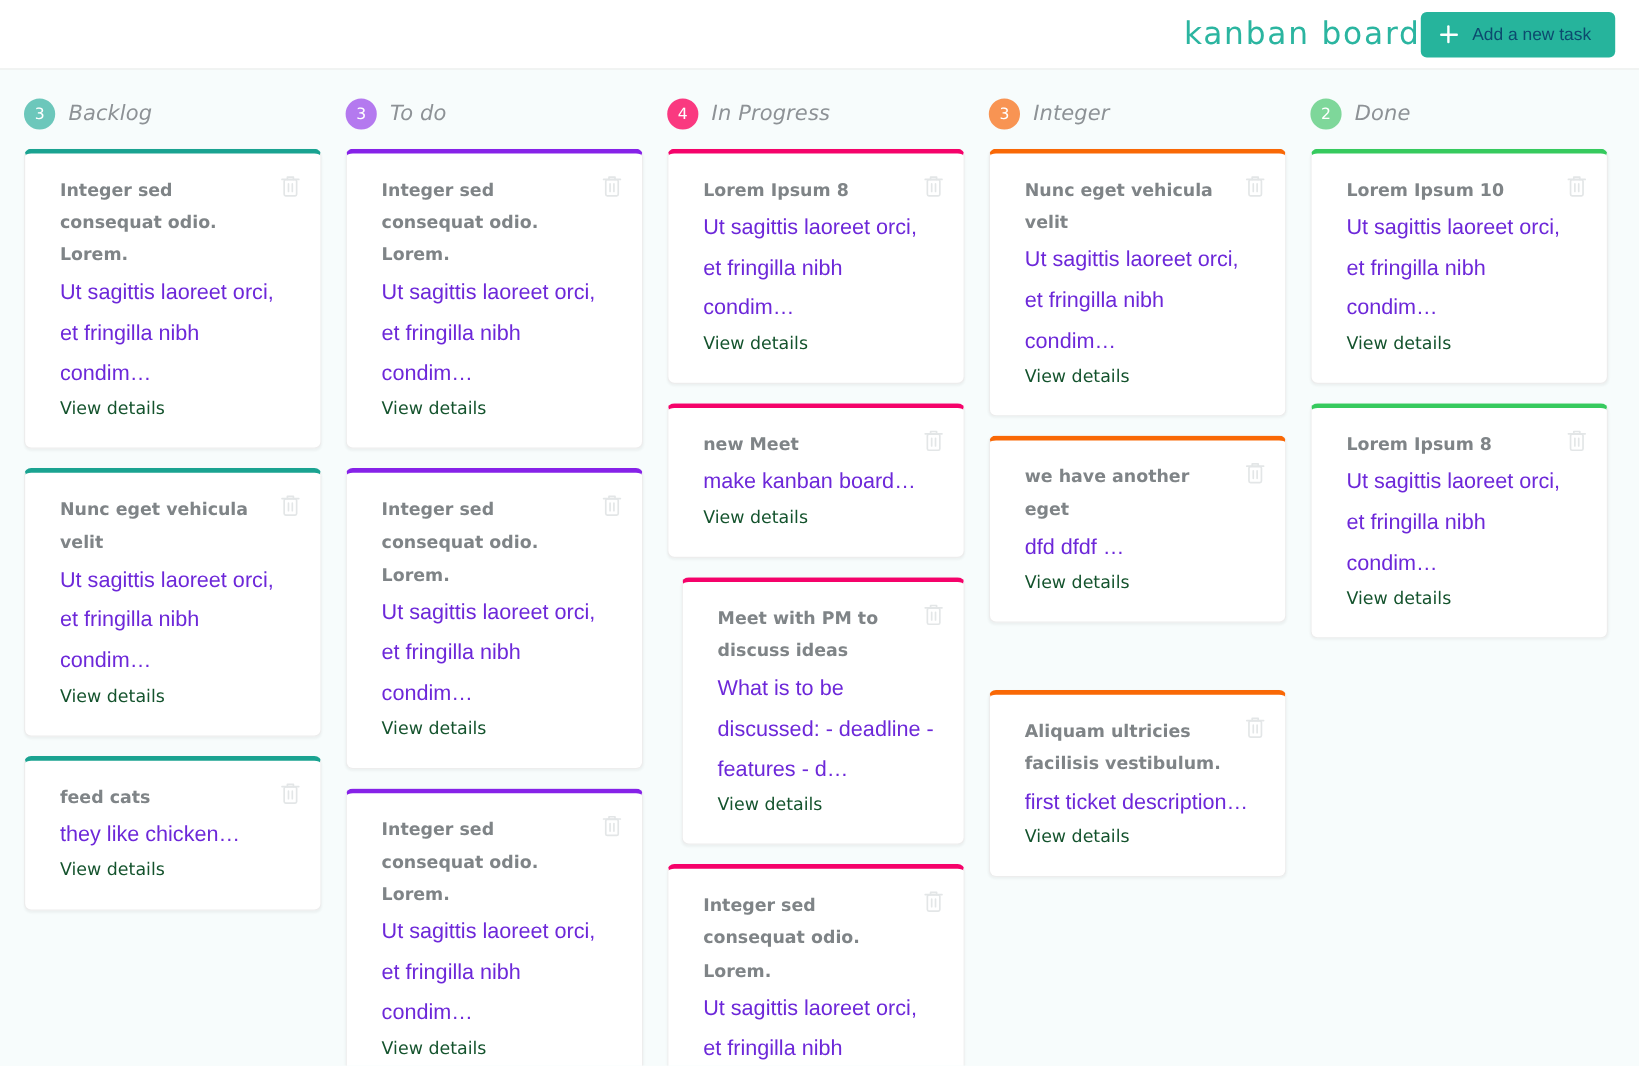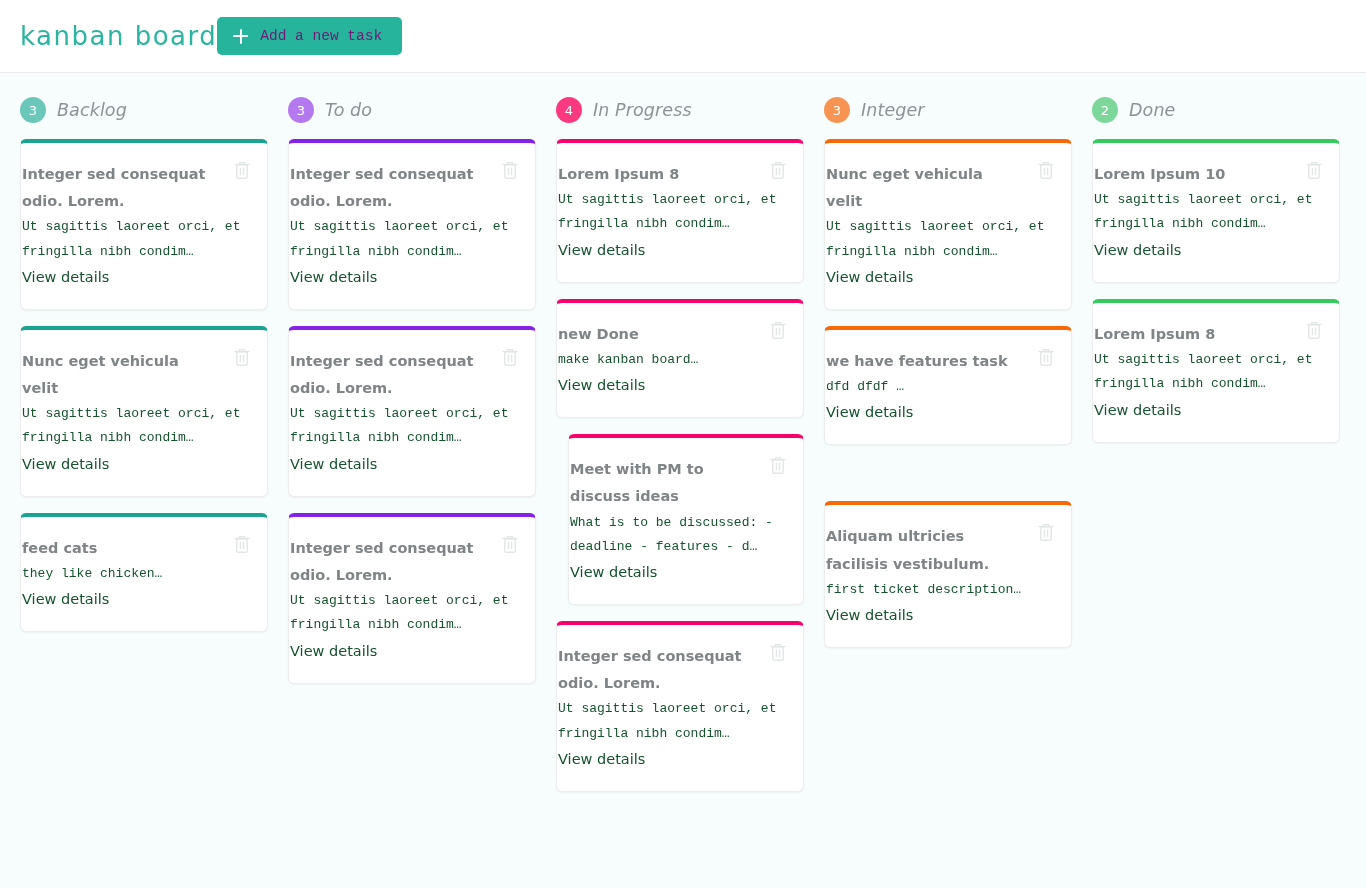--- a/index.html
+++ b/index.html
@@ -12,49 +12,49 @@
     width: 1366px;
     height: 888px;
     background: #f7fcfc;
     font-family: "Liberation Sans", sans-serif;
     overflow: hidden;
     -webkit-font-smoothing: antialiased;
   }
 
   
   .app-header {
-    height: 73px;
+    height: 58px;
     background: #ffffff;
     border-bottom: 1px solid #e8ebea;
     display: flex;
     align-items: center;
-    justify-content: flex-start;
+    justify-content: flex-end;
     padding: 0 20px 0 20px;
   }
   .app-title {
     font-size: 26px;
     font-weight: 400;
     letter-spacing: 1.5px;
     color: #2bb5a0;
     font-family: "DejaVu Sans", sans-serif;
     margin: 0;
     padding-left: 0px;
   }
   .add-task-btn {
     display: inline-flex;
     align-items: center;
     gap: 12px;
     background: #26b49c;
-    color: #701a75;
+    color: #0c4a6e;
     border: none;
     border-radius: 5px;
     height: 38px;
     padding: 0 20px 0 16px;
     font-size: 14.5px;
-    font-family: Liberation Mono, monospace;
+    font-family: Liberation Sans, sans-serif;
     cursor: pointer;
     white-space: nowrap;
   }
   .plus-icon {
     display: inline-block;
     position: relative;
     width: 15px;
     height: 15px;
     flex: 0 0 auto;
   }
@@ -111,38 +111,38 @@
 
   
   .card-list { display: flex; flex-direction: column; gap: 16px; }
   .card {
     background: #ffffff;
     border: 1px solid #ededed;
     border-radius: 6px;
     border-top-width: 4px;
     border-top-style: solid;
     box-shadow: 0 1px 2px rgba(0,0,0,0.045);
-    padding: 18px 18px 18px 1px;
+    padding: 18px 18px 18px 29px;
     position: relative;
   }
   .card-title {
     font-size: 14.5px;
     font-weight: bold;
     color: #7f8487;
     line-height: 1.87;
     margin: 0 30px 0 0;
     font-family: "DejaVu Sans", sans-serif;
     word-wrap: break-word;
   }
   .card-desc {
-    font-size: 13px;
-    color: #14532d;
+    font-size: 18px;
+    color: #6d28d9;
     line-height: 1.87;
     margin: 0 6px 0 0;
-    font-family: Liberation Mono, monospace;
+    font-family: Liberation Sans, sans-serif;
     word-wrap: break-word;
   }
   .card-link {
     display: inline-block;
     font-size: 14.5px;
     color: #14532d;
     text-decoration: none;
     line-height: 1.87;
     margin-top: 0px;
     cursor: pointer;
@@ -253,21 +253,21 @@
               <path d="M8.4 9.3v6.3M11.6 9.3v6.3"></path>
             </svg>
           </button><p class="card-title">Lorem Ipsum 8</p><p class="card-desc">Ut sagittis laoreet orci, et fringilla nibh condim…</p><a class="card-link">View details</a></article>
         <article class="card" style="border-top-color: rgb(245, 2, 106);"><button class="delete-btn">
             <svg width="20" height="22" viewBox="0 0 20 22" fill="none" stroke="#e3e6e7" stroke-width="1.4" stroke-linecap="round" stroke-linejoin="round">
               <path d="M3 5.5h14"></path>
               <path d="M7.5 5.5V3.6h5v1.9"></path>
               <rect x="4.8" y="5.8" width="10.4" height="13.4" rx="1.3"></rect>
               <path d="M8.4 9.3v6.3M11.6 9.3v6.3"></path>
             </svg>
-          </button><p class="card-title">new Done</p><p class="card-desc">make kanban board…</p><a class="card-link">View details</a></article>
+          </button><p class="card-title">new Meet</p><p class="card-desc">make kanban board…</p><a class="card-link">View details</a></article>
         <article class="card" style="border-top-color: rgb(245, 2, 106); margin-left: 12px;"><button class="delete-btn">
             <svg width="20" height="22" viewBox="0 0 20 22" fill="none" stroke="#e3e6e7" stroke-width="1.4" stroke-linecap="round" stroke-linejoin="round">
               <path d="M3 5.5h14"></path>
               <path d="M7.5 5.5V3.6h5v1.9"></path>
               <rect x="4.8" y="5.8" width="10.4" height="13.4" rx="1.3"></rect>
               <path d="M8.4 9.3v6.3M11.6 9.3v6.3"></path>
             </svg>
           </button><p class="card-title">Meet with PM to discuss ideas</p><p class="card-desc">What is to be discussed: - deadline - features - d…</p><a class="card-link">View details</a></article>
         <article class="card" style="border-top-color: rgb(245, 2, 106);"><button class="delete-btn">
             <svg width="20" height="22" viewBox="0 0 20 22" fill="none" stroke="#e3e6e7" stroke-width="1.4" stroke-linecap="round" stroke-linejoin="round">
@@ -293,21 +293,21 @@
               <path d="M8.4 9.3v6.3M11.6 9.3v6.3"></path>
             </svg>
           </button><p class="card-title">Nunc eget vehicula velit</p><p class="card-desc">Ut sagittis laoreet orci, et fringilla nibh condim…</p><a class="card-link">View details</a></article>
         <article class="card" style="border-top-color: rgb(249, 104, 6);"><button class="delete-btn">
             <svg width="20" height="22" viewBox="0 0 20 22" fill="none" stroke="#e3e6e7" stroke-width="1.4" stroke-linecap="round" stroke-linejoin="round">
               <path d="M3 5.5h14"></path>
               <path d="M7.5 5.5V3.6h5v1.9"></path>
               <rect x="4.8" y="5.8" width="10.4" height="13.4" rx="1.3"></rect>
               <path d="M8.4 9.3v6.3M11.6 9.3v6.3"></path>
             </svg>
-          </button><p class="card-title">we have features task</p><p class="card-desc">dfd dfdf …</p><a class="card-link">View details</a></article>
+          </button><p class="card-title">we have another eget</p><p class="card-desc">dfd dfdf …</p><a class="card-link">View details</a></article>
         <article class="card" style="border-top-color: rgb(249, 104, 6); margin-top: 40px;"><button class="delete-btn">
             <svg width="20" height="22" viewBox="0 0 20 22" fill="none" stroke="#e3e6e7" stroke-width="1.4" stroke-linecap="round" stroke-linejoin="round">
               <path d="M3 5.5h14"></path>
               <path d="M7.5 5.5V3.6h5v1.9"></path>
               <rect x="4.8" y="5.8" width="10.4" height="13.4" rx="1.3"></rect>
               <path d="M8.4 9.3v6.3M11.6 9.3v6.3"></path>
             </svg>
           </button><p class="card-title">Aliquam ultricies facilisis vestibulum.</p><p class="card-desc">first ticket description…</p><a class="card-link">View details</a></article>
       </div>
     </section>

